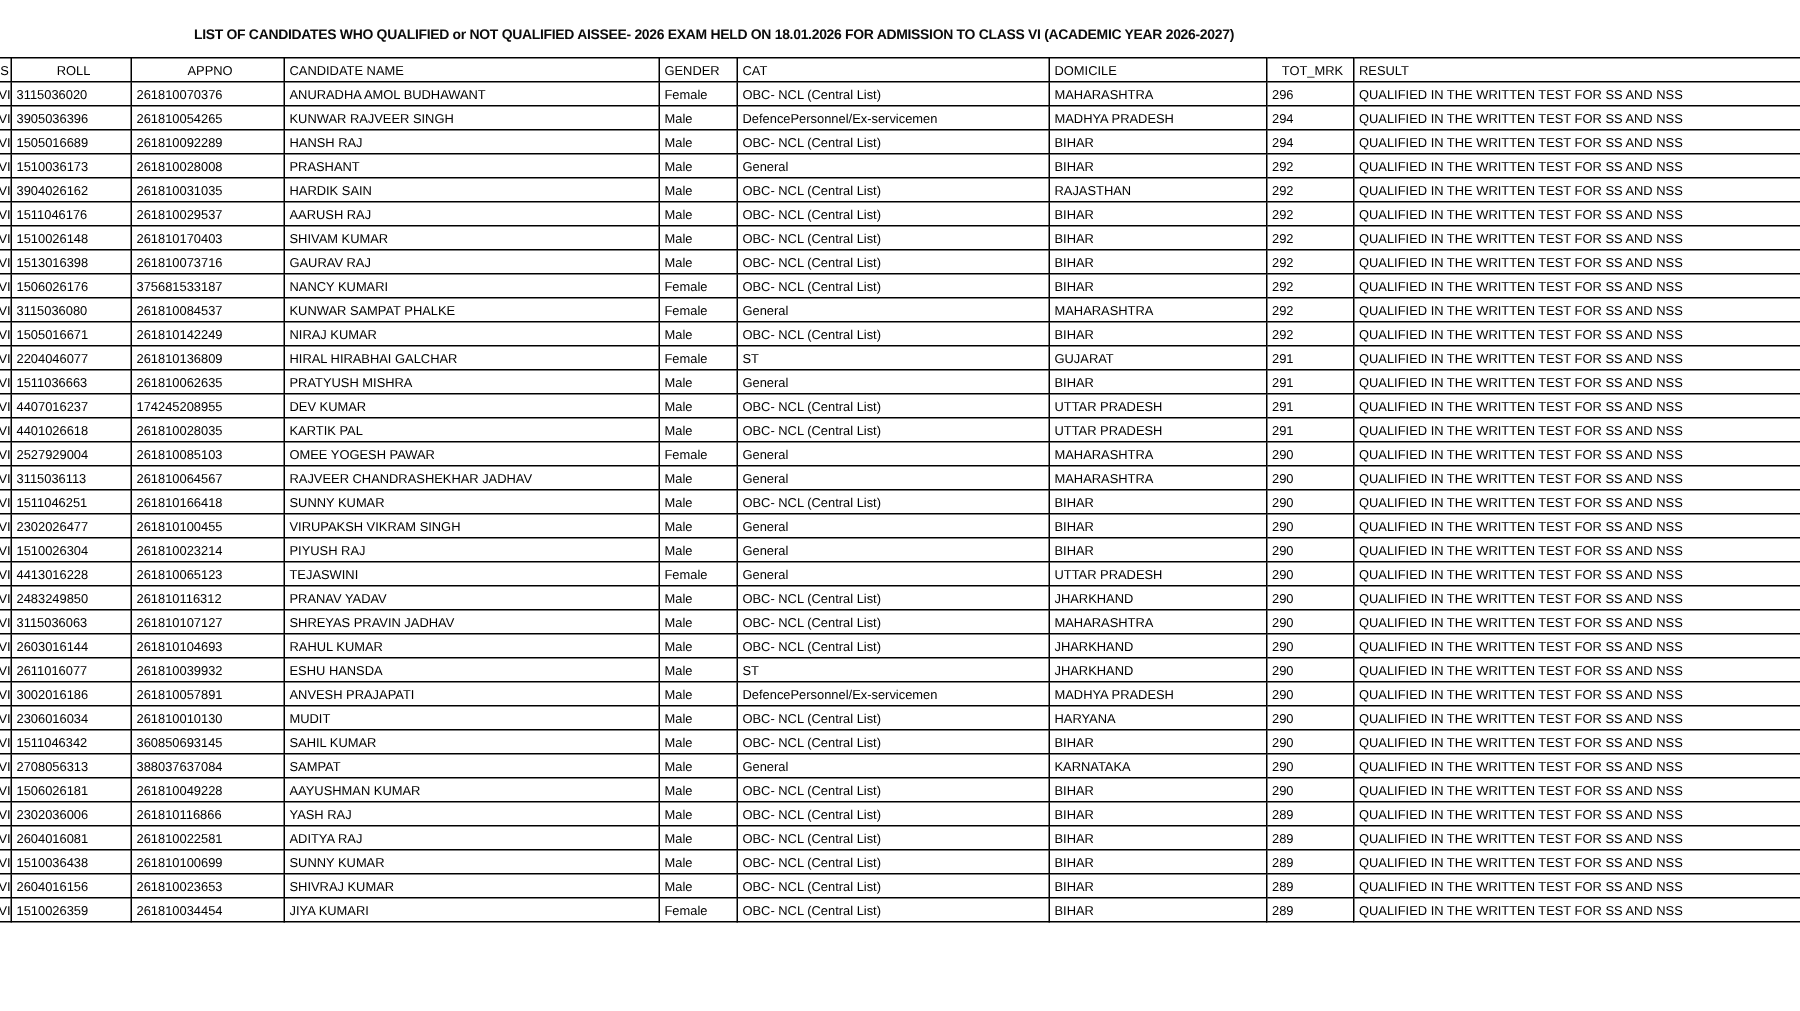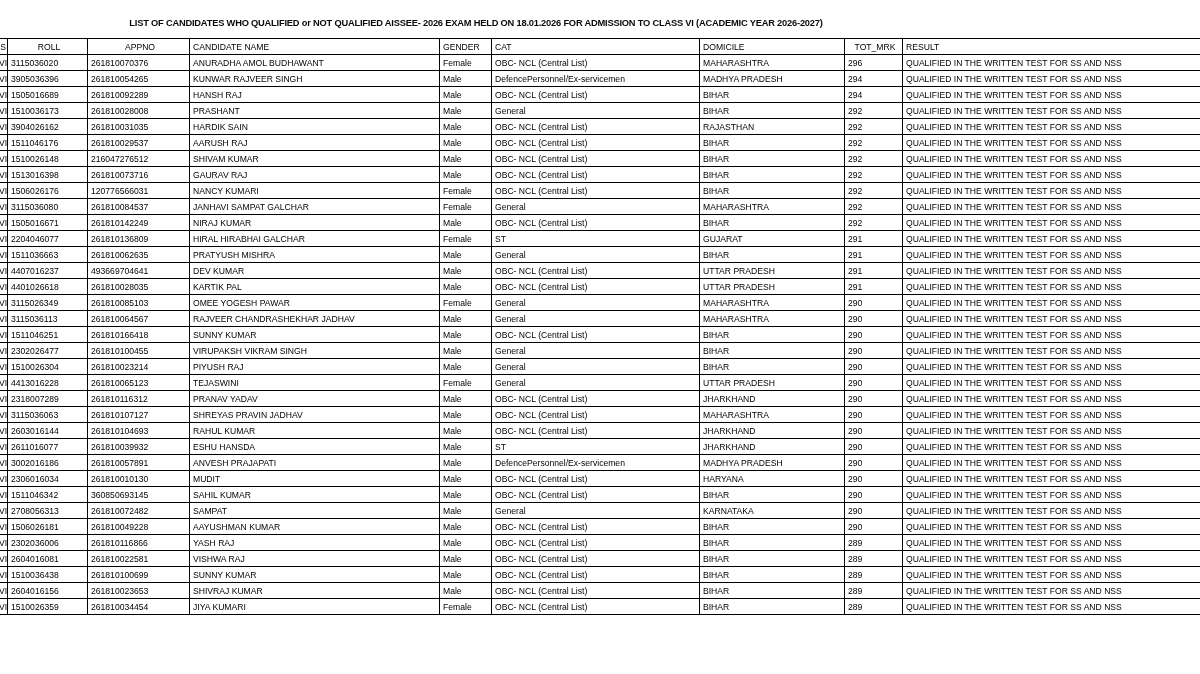--- a/index.html
+++ b/index.html
@@ -167,21 +167,21 @@
           <td>AARUSH RAJ</td>
           <td>Male</td>
           <td>OBC- NCL (Central List)</td>
           <td>BIHAR</td>
           <td class="ctr">292</td>
           <td class="c-result-c">QUALIFIED IN THE WRITTEN TEST FOR SS AND NSS</td>
         </tr>
         <tr>
           <td class="c-s-c ctr">VI</td>
           <td class="ctr">1510026148</td>
-          <td class="ctr">216047276512</td>
+          <td class="ctr">261810170403</td>
           <td>SHIVAM KUMAR</td>
           <td>Male</td>
           <td>OBC- NCL (Central List)</td>
           <td>BIHAR</td>
           <td class="ctr">292</td>
           <td class="c-result-c">QUALIFIED IN THE WRITTEN TEST FOR SS AND NSS</td>
         </tr>
         <tr>
           <td class="c-s-c ctr">VI</td>
           <td class="ctr">1513016398</td>
@@ -189,33 +189,33 @@
           <td>GAURAV RAJ</td>
           <td>Male</td>
           <td>OBC- NCL (Central List)</td>
           <td>BIHAR</td>
           <td class="ctr">292</td>
           <td class="c-result-c">QUALIFIED IN THE WRITTEN TEST FOR SS AND NSS</td>
         </tr>
         <tr>
           <td class="c-s-c ctr">VI</td>
           <td class="ctr">1506026176</td>
-          <td class="ctr">120776566031</td>
+          <td class="ctr">375681533187</td>
           <td>NANCY KUMARI</td>
           <td>Female</td>
           <td>OBC- NCL (Central List)</td>
           <td>BIHAR</td>
           <td class="ctr">292</td>
           <td class="c-result-c">QUALIFIED IN THE WRITTEN TEST FOR SS AND NSS</td>
         </tr>
         <tr>
           <td class="c-s-c ctr">VI</td>
           <td class="ctr">3115036080</td>
           <td class="ctr">261810084537</td>
-          <td>JANHAVI SAMPAT GALCHAR</td>
+          <td>KUNWAR SAMPAT PHALKE</td>
           <td>Female</td>
           <td>General</td>
           <td>MAHARASHTRA</td>
           <td class="ctr">292</td>
           <td class="c-result-c">QUALIFIED IN THE WRITTEN TEST FOR SS AND NSS</td>
         </tr>
         <tr>
           <td class="c-s-c ctr">VI</td>
           <td class="ctr">1505016671</td>
           <td class="ctr">261810142249</td>
@@ -244,42 +244,42 @@
           <td>PRATYUSH MISHRA</td>
           <td>Male</td>
           <td>General</td>
           <td>BIHAR</td>
           <td class="ctr">291</td>
           <td class="c-result-c">QUALIFIED IN THE WRITTEN TEST FOR SS AND NSS</td>
         </tr>
         <tr>
           <td class="c-s-c ctr">VI</td>
           <td class="ctr">4407016237</td>
-          <td class="ctr">493669704641</td>
+          <td class="ctr">174245208955</td>
           <td>DEV KUMAR</td>
           <td>Male</td>
           <td>OBC- NCL (Central List)</td>
           <td>UTTAR PRADESH</td>
           <td class="ctr">291</td>
           <td class="c-result-c">QUALIFIED IN THE WRITTEN TEST FOR SS AND NSS</td>
         </tr>
         <tr>
           <td class="c-s-c ctr">VI</td>
           <td class="ctr">4401026618</td>
           <td class="ctr">261810028035</td>
           <td>KARTIK PAL</td>
           <td>Male</td>
           <td>OBC- NCL (Central List)</td>
           <td>UTTAR PRADESH</td>
           <td class="ctr">291</td>
           <td class="c-result-c">QUALIFIED IN THE WRITTEN TEST FOR SS AND NSS</td>
         </tr>
         <tr>
           <td class="c-s-c ctr">VI</td>
-          <td class="ctr">3115026349</td>
+          <td class="ctr">2527929004</td>
           <td class="ctr">261810085103</td>
           <td>OMEE YOGESH PAWAR</td>
           <td>Female</td>
           <td>General</td>
           <td>MAHARASHTRA</td>
           <td class="ctr">290</td>
           <td class="c-result-c">QUALIFIED IN THE WRITTEN TEST FOR SS AND NSS</td>
         </tr>
         <tr>
           <td class="c-s-c ctr">VI</td>
@@ -331,21 +331,21 @@
           <td class="ctr">261810065123</td>
           <td>TEJASWINI</td>
           <td>Female</td>
           <td>General</td>
           <td>UTTAR PRADESH</td>
           <td class="ctr">290</td>
           <td class="c-result-c">QUALIFIED IN THE WRITTEN TEST FOR SS AND NSS</td>
         </tr>
         <tr>
           <td class="c-s-c ctr">VI</td>
-          <td class="ctr">2318007289</td>
+          <td class="ctr">2483249850</td>
           <td class="ctr">261810116312</td>
           <td>PRANAV YADAV</td>
           <td>Male</td>
           <td>OBC- NCL (Central List)</td>
           <td>JHARKHAND</td>
           <td class="ctr">290</td>
           <td class="c-result-c">QUALIFIED IN THE WRITTEN TEST FOR SS AND NSS</td>
         </tr>
         <tr>
           <td class="c-s-c ctr">VI</td>
@@ -409,21 +409,21 @@
           <td>SAHIL KUMAR</td>
           <td>Male</td>
           <td>OBC- NCL (Central List)</td>
           <td>BIHAR</td>
           <td class="ctr">290</td>
           <td class="c-result-c">QUALIFIED IN THE WRITTEN TEST FOR SS AND NSS</td>
         </tr>
         <tr>
           <td class="c-s-c ctr">VI</td>
           <td class="ctr">2708056313</td>
-          <td class="ctr">261810072482</td>
+          <td class="ctr">388037637084</td>
           <td>SAMPAT</td>
           <td>Male</td>
           <td>General</td>
           <td>KARNATAKA</td>
           <td class="ctr">290</td>
           <td class="c-result-c">QUALIFIED IN THE WRITTEN TEST FOR SS AND NSS</td>
         </tr>
         <tr>
           <td class="c-s-c ctr">VI</td>
           <td class="ctr">1506026181</td>
@@ -443,21 +443,21 @@
           <td>Male</td>
           <td>OBC- NCL (Central List)</td>
           <td>BIHAR</td>
           <td class="ctr">289</td>
           <td class="c-result-c">QUALIFIED IN THE WRITTEN TEST FOR SS AND NSS</td>
         </tr>
         <tr>
           <td class="c-s-c ctr">VI</td>
           <td class="ctr">2604016081</td>
           <td class="ctr">261810022581</td>
-          <td>VISHWA RAJ</td>
+          <td>ADITYA RAJ</td>
           <td>Male</td>
           <td>OBC- NCL (Central List)</td>
           <td>BIHAR</td>
           <td class="ctr">289</td>
           <td class="c-result-c">QUALIFIED IN THE WRITTEN TEST FOR SS AND NSS</td>
         </tr>
         <tr>
           <td class="c-s-c ctr">VI</td>
           <td class="ctr">1510036438</td>
           <td class="ctr">261810100699</td>

